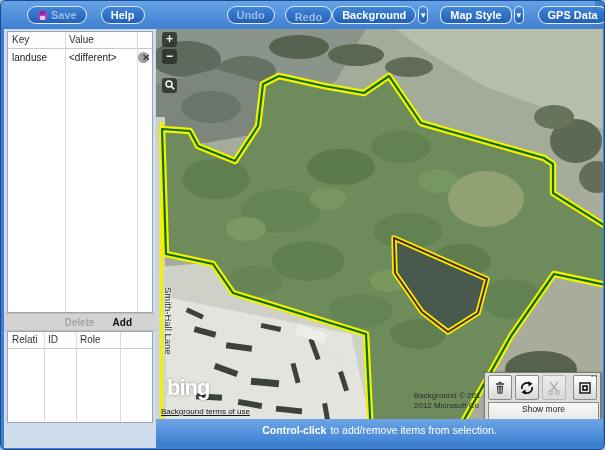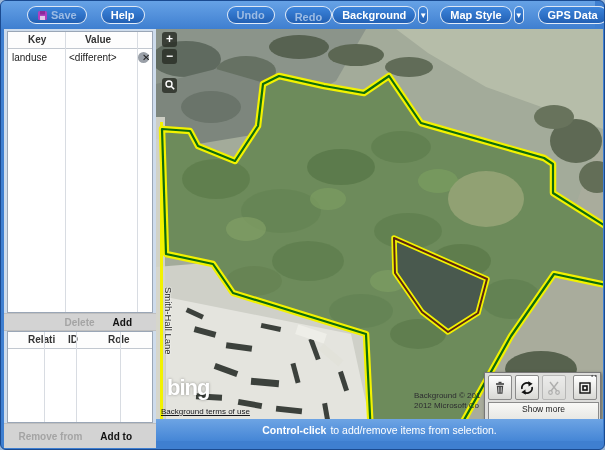--- a/index.html
+++ b/index.html
@@ -11,21 +11,21 @@
   .pill{height:18px;border:1px solid rgba(255,255,255,.85);border-radius:10px;
     background:linear-gradient(#3d85dc,#2260b4);color:#fff;font-size:11px;font-weight:bold;
     display:flex;align-items:center;padding:0 9px;cursor:pointer;white-space:nowrap;}
   .pill.disabled{color:#9dbce4;}
   .arrow-pill{width:17px;padding:0;justify-content:center;font-size:8px;margin-left:2px;}
   .spacer{flex:1;}
   
   .left-panel{position:absolute;left:3px;top:28px;width:152px;height:419px;background:#cedcec;}
   .tbl{position:absolute;left:3px;width:146px;background:#fff;border:1px solid #9aa6b6;}
   .tbl-head{display:flex;height:17px;border-bottom:1px solid #c2c8d0;background:#fdfdfd;}
-  .tbl-head div{font-size:10px;font-weight:bold;color:#333;padding:2px 20px;}
+  .tbl-head div{font-size:10px;font-weight:normal;color:#333;padding:2px 4px;}
   .colsep{position:absolute;top:0;bottom:0;width:1px;background:#d8dce2;}
   .tagrow{display:flex;height:17px;align-items:center;}
   .tagrow div{font-size:10px;color:#222;padding:0 4px;}
   .delmark{width:11px;height:11px;border-radius:50%;background:#9aa0a8;color:#fff;font-size:9px;
     line-height:11px;text-align:center;margin-left:auto;margin-right:3px;cursor:pointer;}
   .strip{position:absolute;left:0;width:152px;background:#d3d3d3;display:flex;align-items:center;
     justify-content:flex-end;border-top:1px solid #bfbfbf;border-bottom:1px solid #bfbfbf;}
   .strip .g{color:#a4a4a4;font-size:10px;font-weight:bold;margin-right:18px;cursor:pointer;}
   .strip .b{color:#111;font-size:10px;font-weight:bold;margin-right:24px;cursor:pointer;}
   
@@ -78,21 +78,21 @@
     <div class="pill disabled" style="margin-left:10px;align-items:flex-end;">
       <span>Redo</span>
     </div>
     <div class="spacer"></div>
     <div class="pill">
       <span>Background</span>
     </div>
     <div class="pill arrow-pill">
       <span>▼</span>
     </div>
-    <div class="pill" style="margin-left:12px;">
+    <div class="pill" style="margin-left:12px;border-radius:7px;">
       <span>Map Style</span>
     </div>
     <div class="pill arrow-pill">
       <span>▼</span>
     </div>
     <div class="pill" style="margin-left:14px;">
       <span>GPS Data</span>
     </div>
 
   </div>
@@ -122,24 +122,20 @@
       <div class="colsep" style="left:36px;"></div>
       <div class="colsep" style="left:68px;"></div>
       <div class="colsep" style="left:112px;"></div>
       <div class="tbl-head">
         <div style="width:36px;">Relati</div>
         <div style="width:32px;">ID</div>
         <div style="width:44px;">Role</div>
       </div>
     </div>
 
-    <div class="strip" style="top:394px;height:25px;border-bottom:none;">
-      <div class="g">Remove from</div>
-      <div class="b">Add to</div>
-    </div>
   </div>
 
   <div class="map">
 
     <svg width="447" height="397" viewBox="0 0 447 397">
 
       <rect x="0" y="0" width="447" height="397" fill="#a3ab9a"></rect>
 
       <polygon points="240,0 447,0 447,100 330,58 272,24" fill="#b6bda9"></polygon>
 

